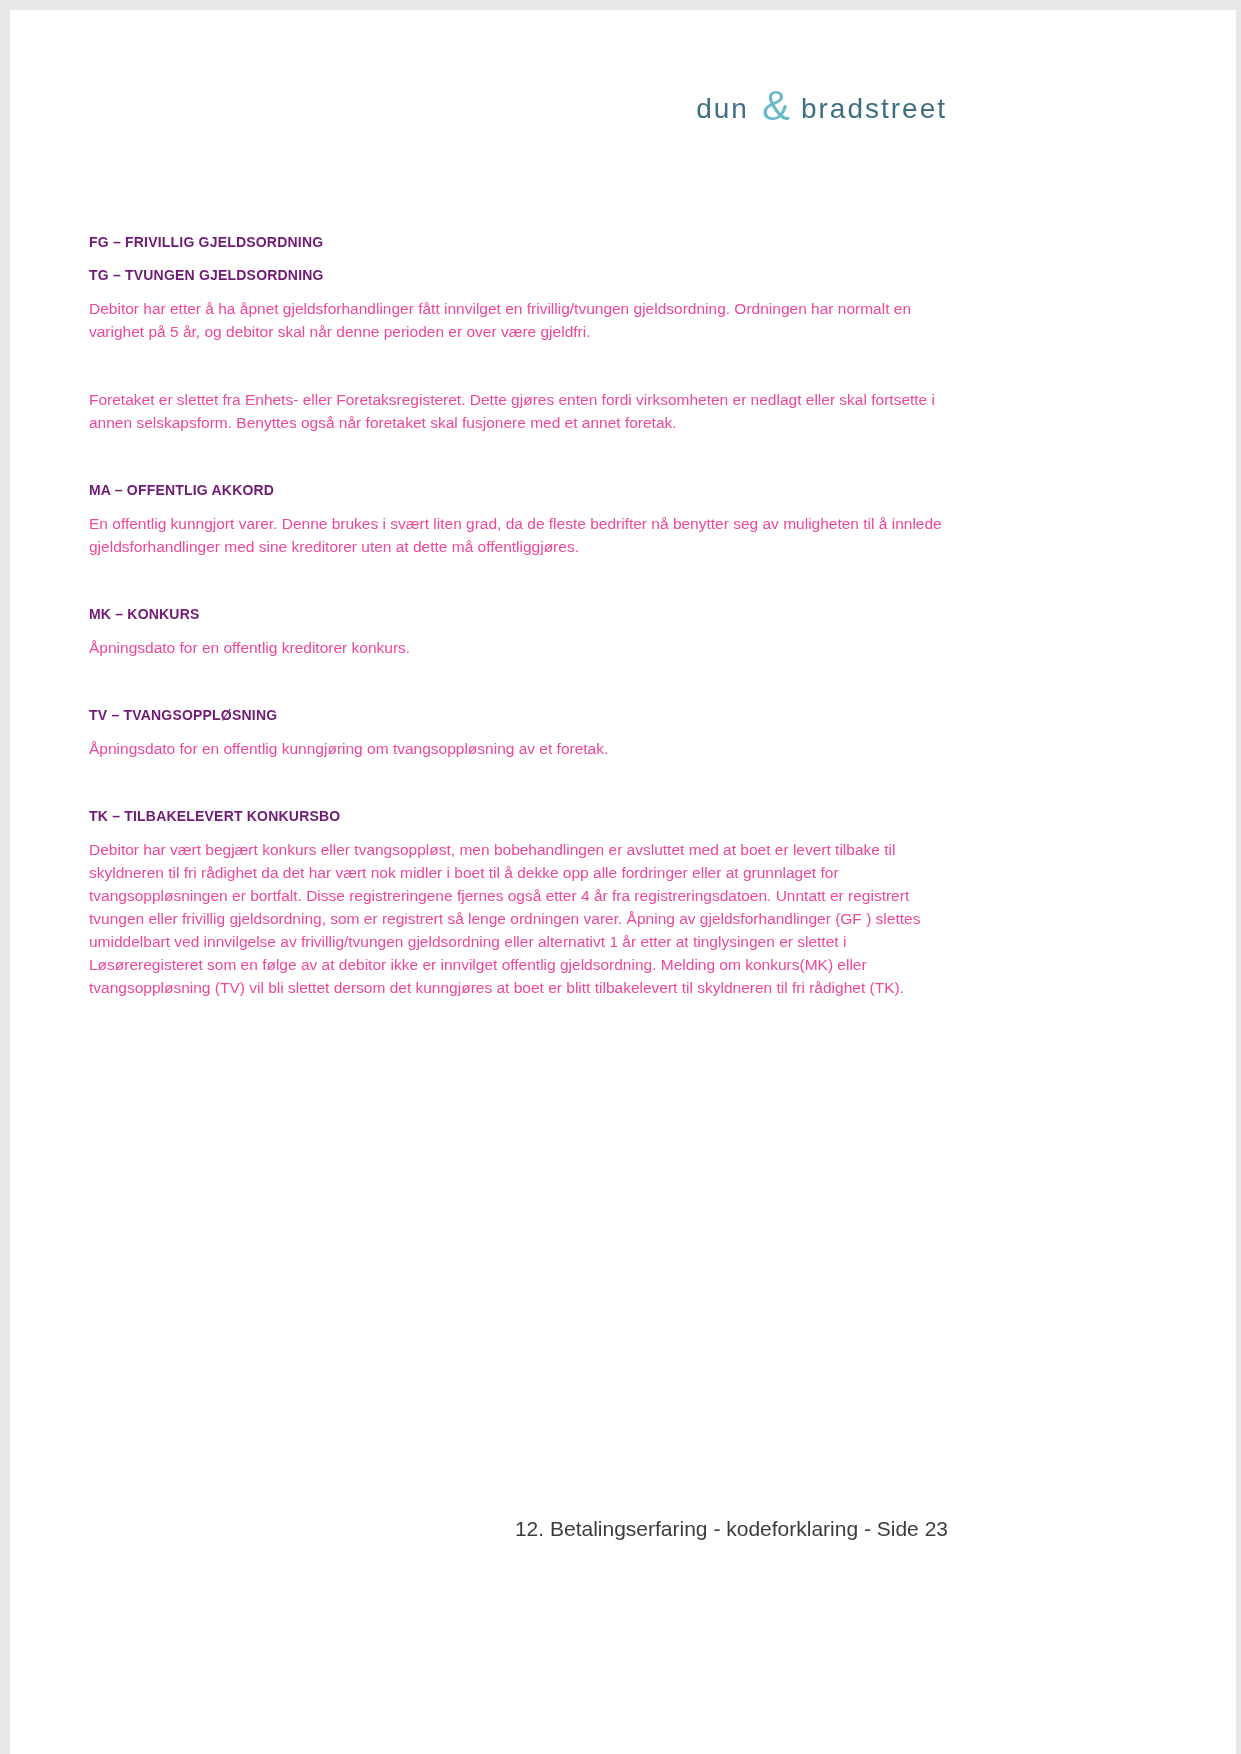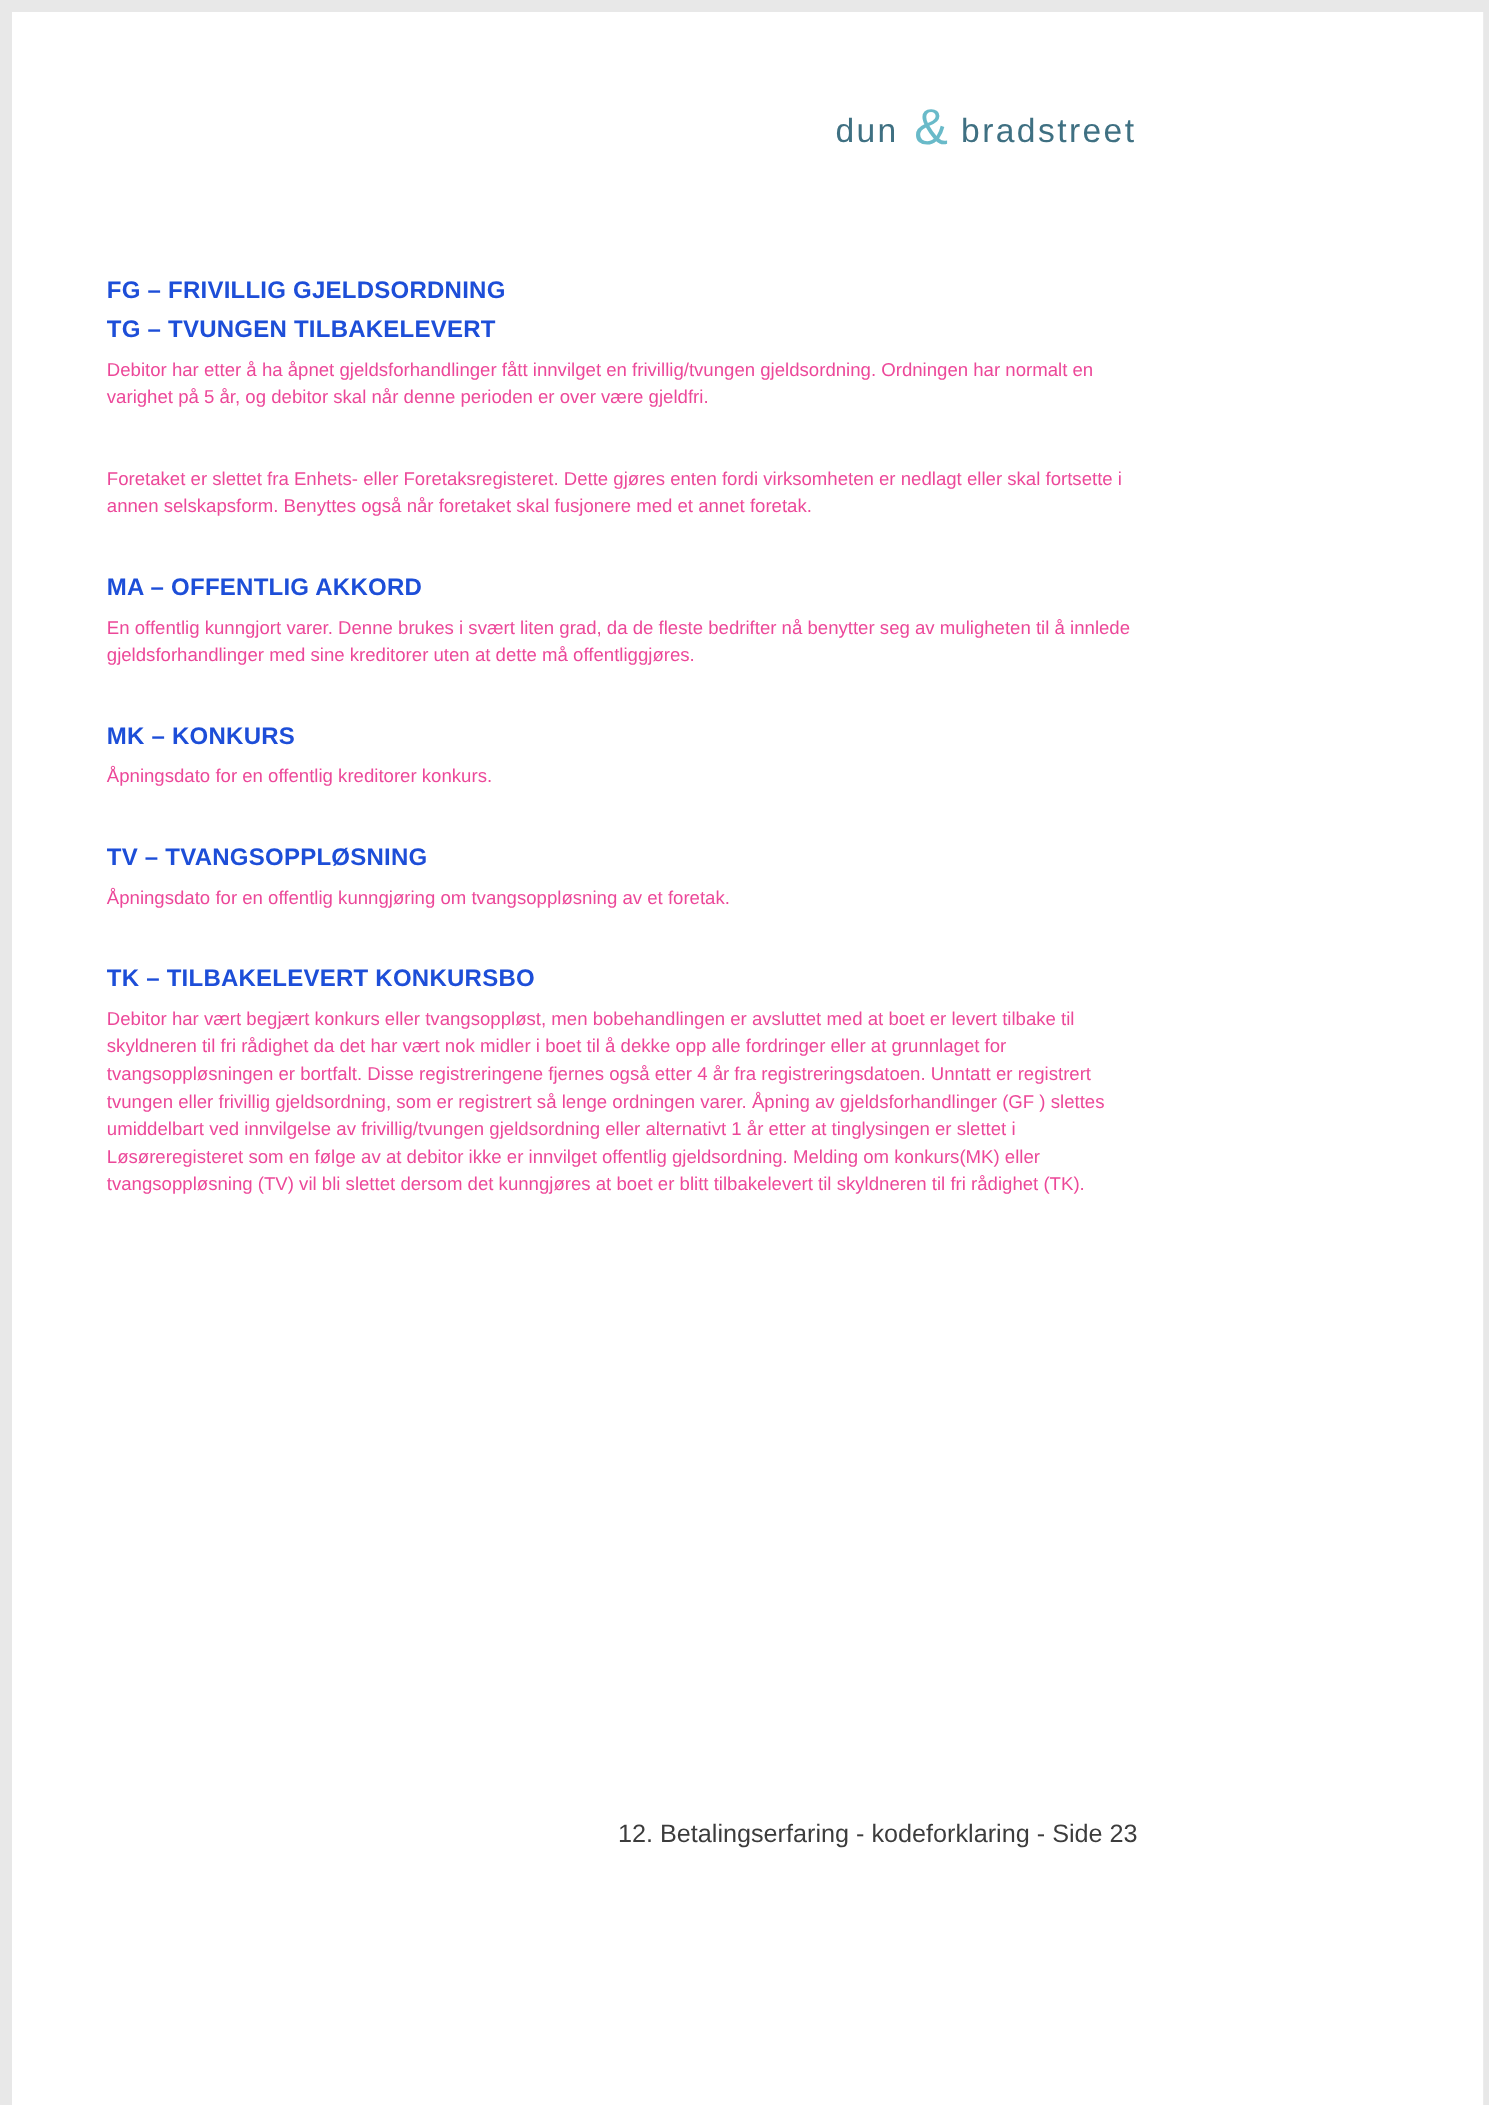--- a/index.html
+++ b/index.html
@@ -43,24 +43,24 @@
   .content {
     position: absolute;
     left: 64px;
     top: 206px;
     width: 884px;
     font-size: 15.5px;
     line-height: 23px;
   }
   section { margin-bottom: 25px; }
   .content h2 {
-    font-size: 20px;
+    font-size: 14px;
     line-height: 23px;
     font-weight: bold;
-    color: #1d4ed8;
+    color: #701a75;
     letter-spacing: 0.2px;
   }
   .content p {
     color: #ec4899;
   }
   
   .footer {
     position: absolute;
     left: 64px;
     top: 1502px;
@@ -79,21 +79,21 @@
   <header class="logo">
     <span class="word">dun</span>
     <span class="amp">&amp;</span>
     <span class="word">bradstreet</span>
   </header>
 
   <main class="content">
 
     <section>
       <h2>FG – FRIVILLIG GJELDSORDNING</h2>
-      <h2>TG – TVUNGEN TILBAKELEVERT</h2>
+      <h2>TG – TVUNGEN GJELDSORDNING</h2>
       <p>Debitor har etter å ha åpnet gjeldsforhandlinger fått innvilget en frivillig/tvungen gjeldsordning. Ordningen har normalt en varighet på 5 år, og debitor skal når denne perioden er over være gjeldfri.</p>
     </section>
 
     <section>
       <p>Foretaket er slettet fra Enhets- eller Foretaksregisteret. Dette gjøres enten fordi virksomheten er nedlagt eller skal fortsette i annen selskapsform. Benyttes også når foretaket skal fusjonere med et annet foretak.</p>
     </section>
 
     <section>
       <h2>MA – OFFENTLIG AKKORD</h2>
       <p>En offentlig kunngjort varer. Denne brukes i svært liten grad, da de fleste bedrifter nå benytter seg av muligheten til å innlede gjeldsforhandlinger med sine kreditorer uten at dette må offentliggjøres.</p>

